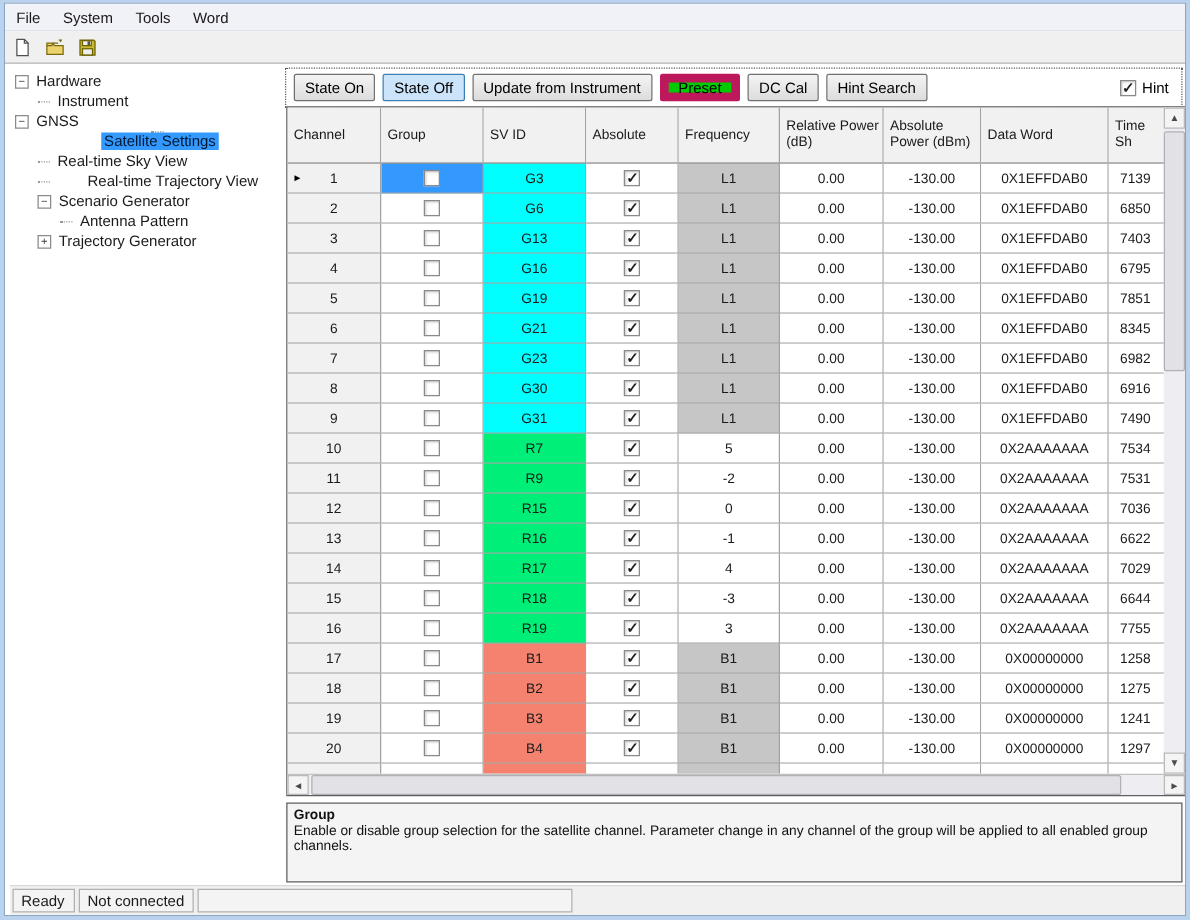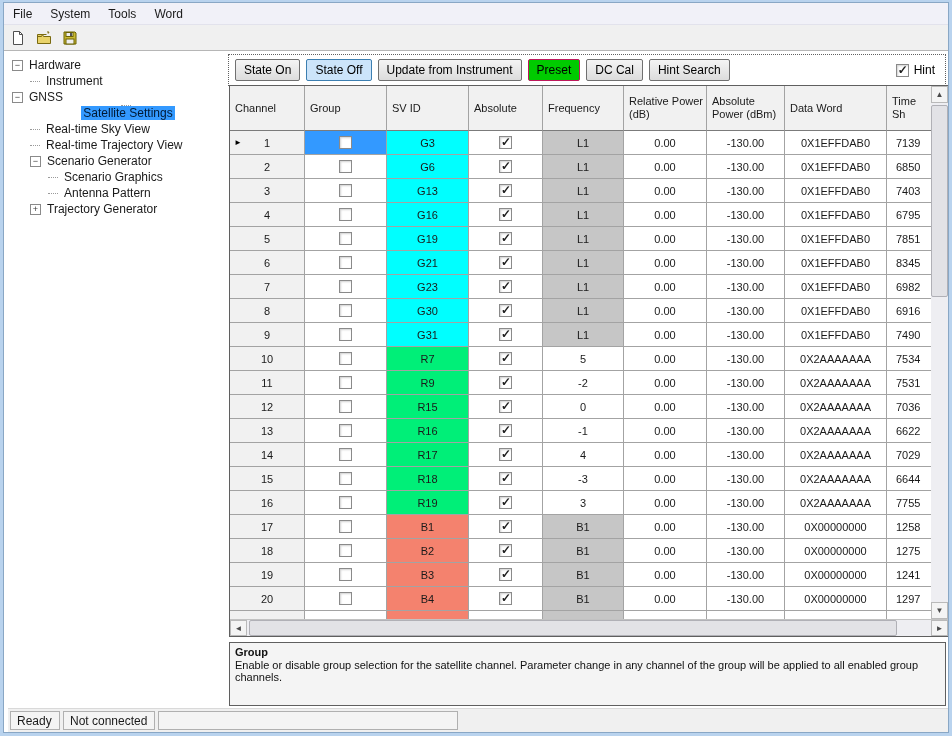--- a/index.html
+++ b/index.html
@@ -29,21 +29,21 @@
 
   
   #rightpanel { position:absolute; left:223px; top:49px; right:0; bottom:24px; background:#fff; }
   #btnstrip { position:absolute; left:1px; top:2px; right:2px; height:32px; border:1px dotted #606060;
               display:flex; align-items:center; padding:0 6px; }
   #buttons { display:flex; gap:6px; align-items:center; }
   .btn { font-size:12px; color:#000; background:linear-gradient(#f4f4f4,#dcdcdc);
          border:1px solid #707070; padding:2px 8px; height:22px; display:flex; align-items:center;
          border-radius:2px; cursor:default;text-align:right; }
   .btn.active { background:#cce4fa; border:1px solid #3c7fb1; }
-  .btn.green  { background:#00cb00; border:1px solid #be185d; }
+  .btn.green  { background:#00cb00; border:7px solid #be185d; }
   #hintchk { margin-left:auto; display:flex; align-items:center; gap:5px; font-size:12px; padding-right:4px; }
 
   .cb { width:13px; height:13px; background:#fff; border:1px solid #8a8a8a; position:relative;
         display:inline-block; box-shadow: inset 1px 1px 2px rgba(0,0,0,.18); flex:none; }
   .cb.checked::after { content:"✓"; position:absolute; left:1px; top:-2px; font-size:12px;
                        font-weight:bold; color:#1c1c1c; }
 
   
   #table { position:absolute; left:2px; top:33px; width:720px; height:552px;
            border:1px solid #5f5f5f; background:#fff; overflow:hidden; }
@@ -137,31 +137,27 @@
           <span class="tree-label">GNSS</span>
         </div>
         <div class="tree-row" style="padding-left: 26px; flex-direction: column;">
           <span class="tree-stub"></span>
           <span class="tree-label selected">Satellite Settings</span>
         </div>
         <div class="tree-row" style="padding-left: 26px;">
           <span class="tree-stub"></span>
           <span class="tree-label">Real-time Sky View</span>
         </div>
-        <div class="tree-row" style="padding-left: 26px;">
+        <div class="tree-row" style="padding-left: 26px; gap: 24px;">
           <span class="tree-stub"></span>
           <span class="tree-label">Real-time Trajectory View</span>
         </div>
         <div class="tree-row" style="padding-left: 26px;">
           <span class="tree-box">−</span>
           <span class="tree-label">Scenario Generator</span>
-        </div>
-        <div class="tree-row" style="padding-left: 44px;">
-          <span class="tree-stub"></span>
-          <span class="tree-label">Scenario Graphics</span>
         </div>
         <div class="tree-row" style="padding-left: 44px;">
           <span class="tree-stub"></span>
           <span class="tree-label">Antenna Pattern</span>
         </div>
         <div class="tree-row" style="padding-left: 26px;">
           <span class="tree-box">+</span>
           <span class="tree-label">Trajectory Generator</span>
         </div>
       </div>

